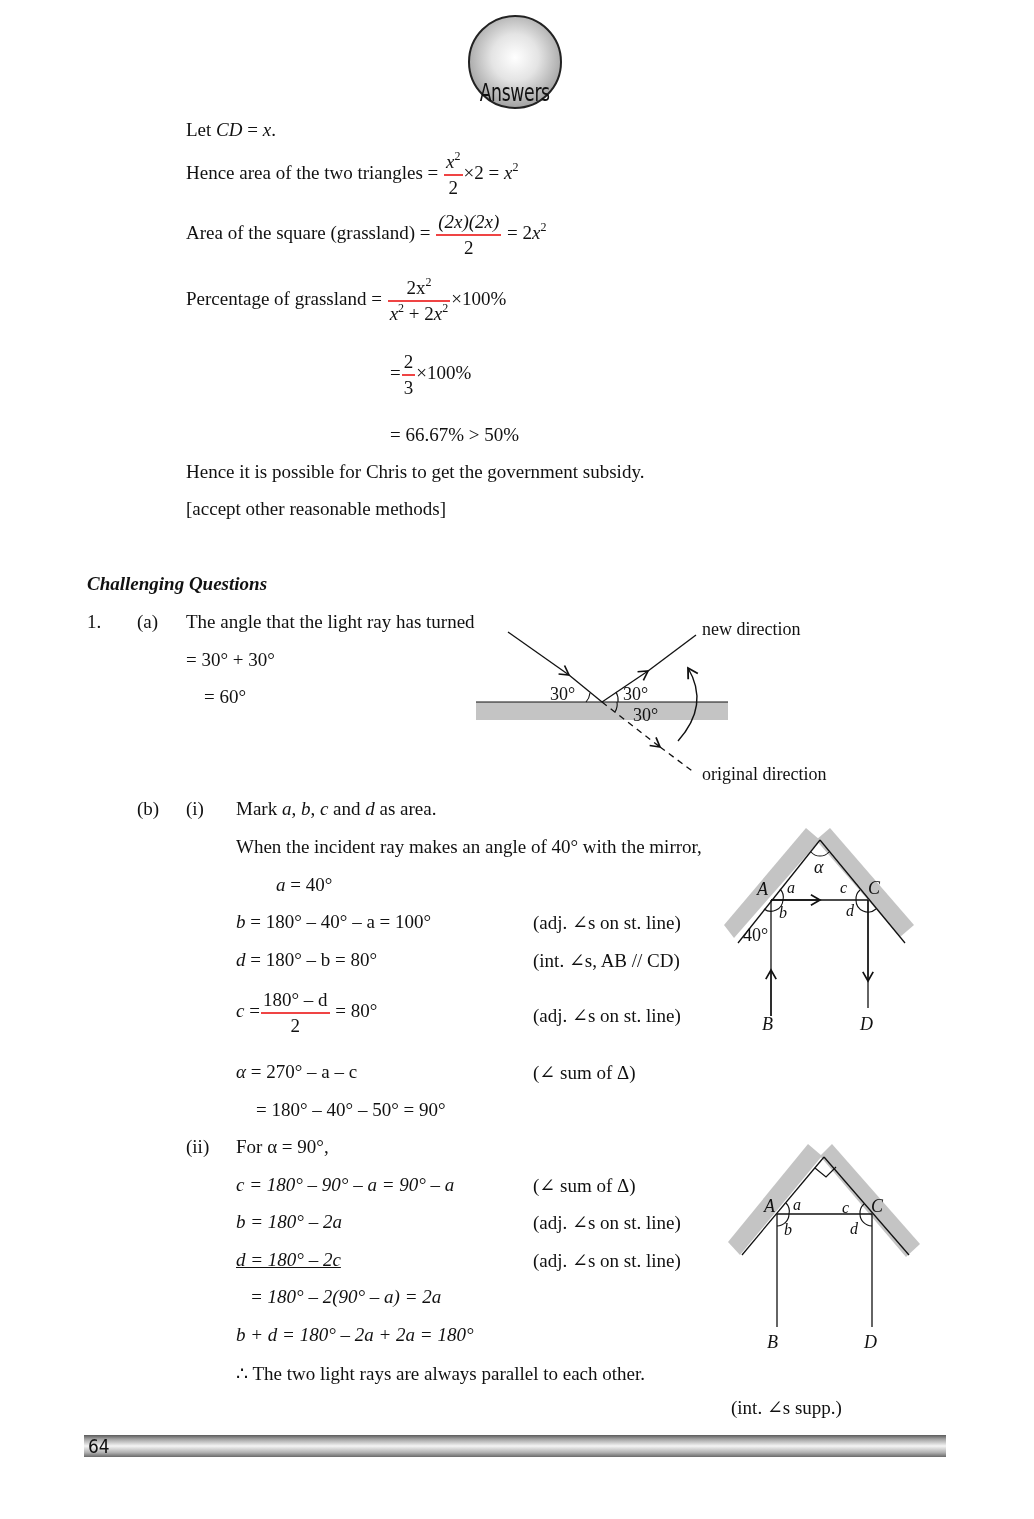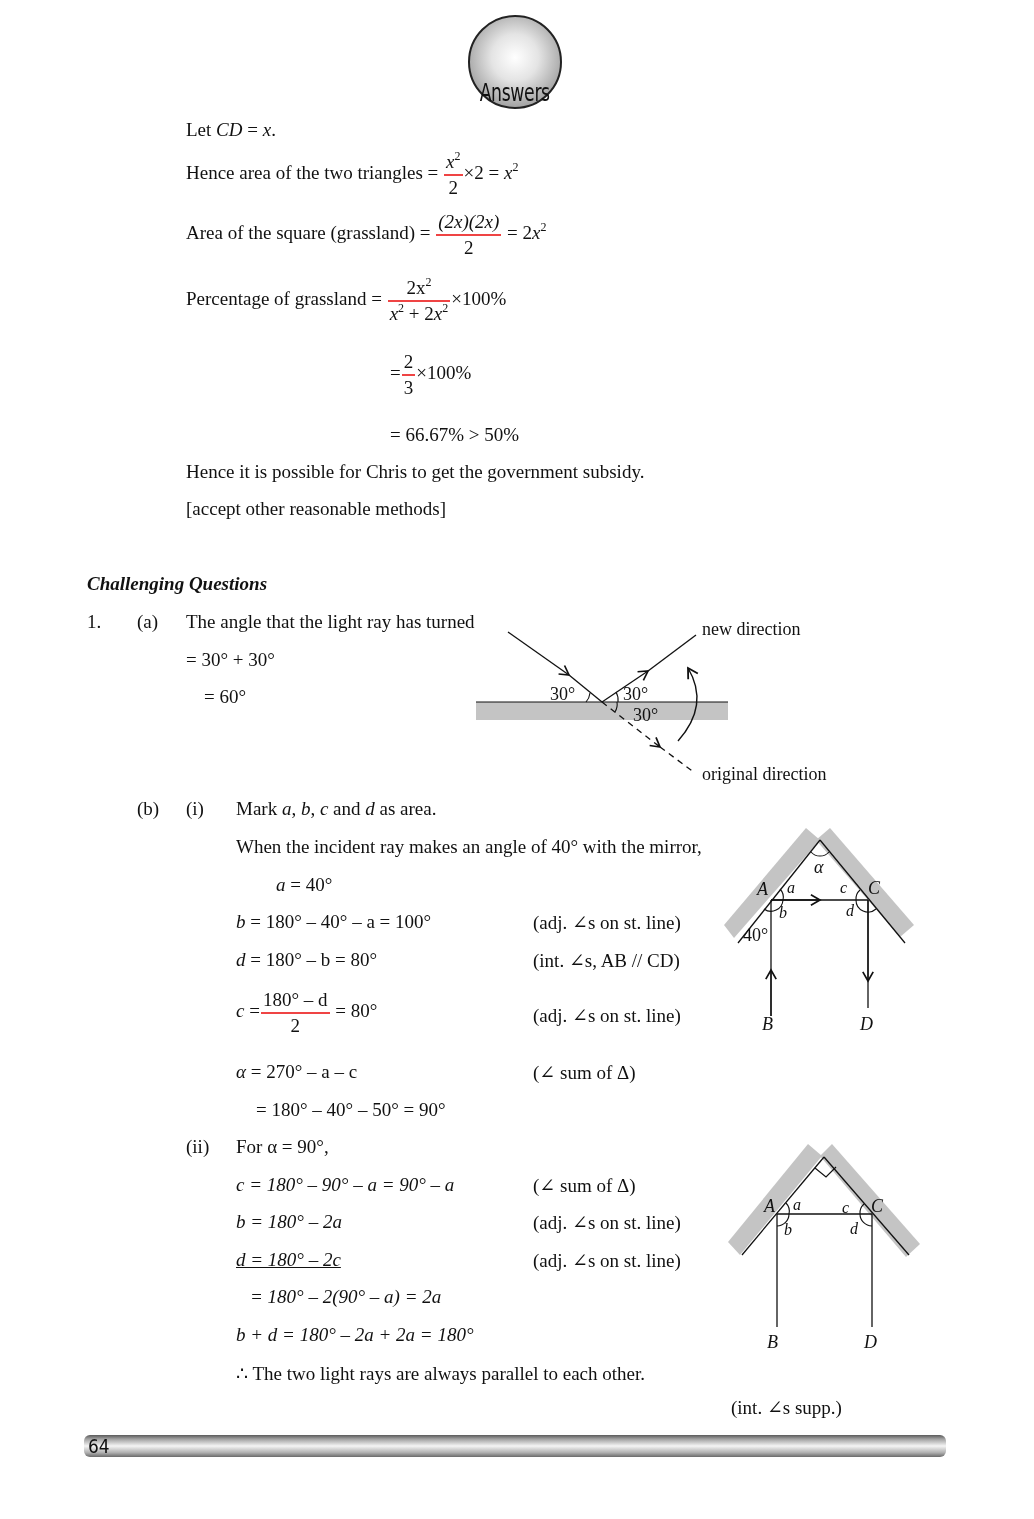--- a/index.html
+++ b/index.html
@@ -21,21 +21,20 @@
     transform: scaleX(0.72); letter-spacing: -0.5px;
   }
   .frac { display: inline-block; vertical-align: middle; text-align: center; margin: 0 1px; }
   .frac > span { display: block; line-height: 1.25; padding: 0 2px; }
   .frac > span.num { border-bottom: 2px solid #ef4444; }
   sup { font-size: 12px; vertical-align: 8px; line-height: 0; }
   .heading { font-weight: bold; font-style: italic; }
   .footer-bar {
     position: absolute; left: 84px; top: 1435px; width: 862px; height: 22px;
     background: linear-gradient(to bottom, #5a5a5a 0%, #a0a0a0 18%, #f5f5f5 50%, #b0b0b0 80%, #6a6a6a 100%);
-    border-radius: 6px;
   }
   .footer-bar span {
     position: absolute; left: 4px; top: -1px; font-family: "DejaVu Sans", sans-serif;
     font-size: 20px; color: #111; transform: scaleX(0.85); transform-origin: left;
   }
   svg text { font-family: "Liberation Serif", serif; font-size: 18px; fill: #111; }
 </style>
 </head>
 <body>
 

